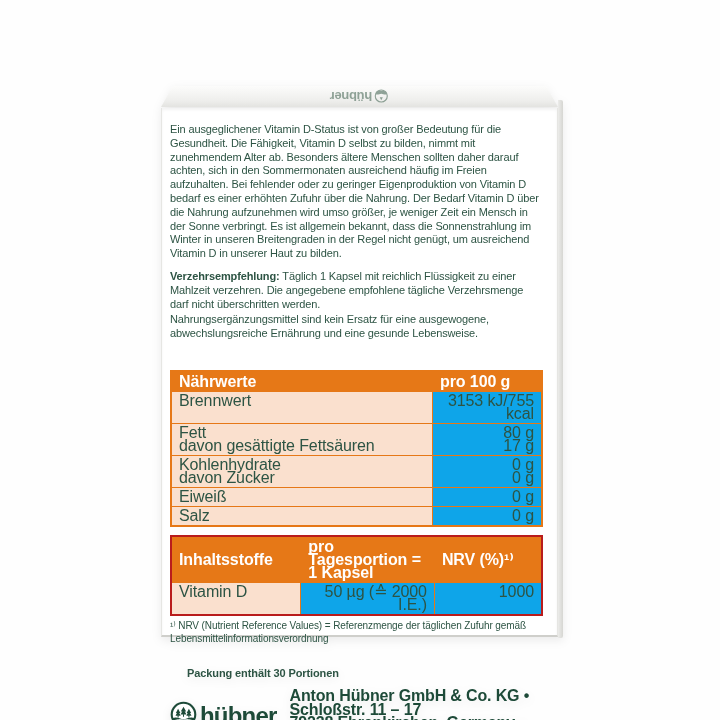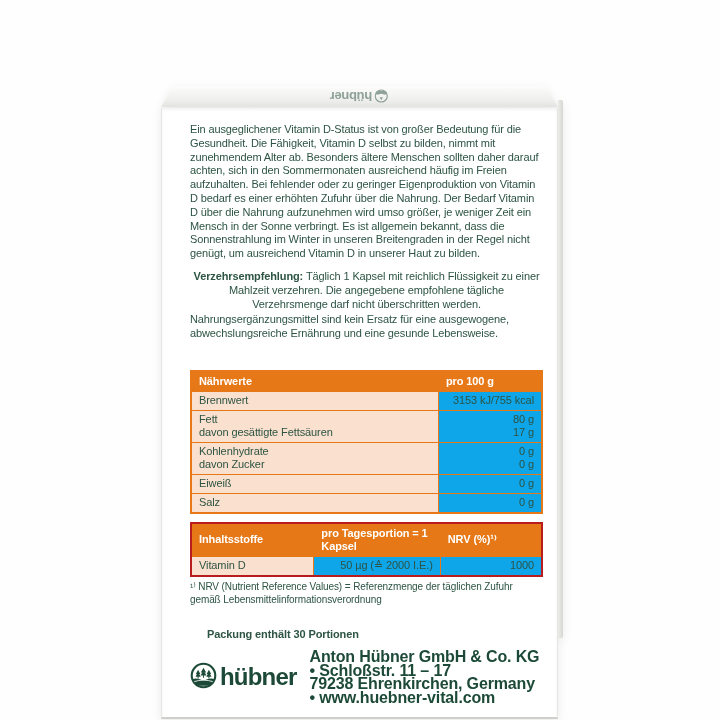--- a/index.html
+++ b/index.html
@@ -14,34 +14,34 @@
   .flap{position:relative;height:21px;
     background:linear-gradient(180deg,#fcfcfb 0%,#eeeeec 70%,#e3e3e0 100%);
     clip-path:polygon(12px 0,385px 0,397px 21px,0 21px);
     display:flex;align-items:center;justify-content:center;
     border-bottom:1px solid #d9d9d5;}
   .flap-logo{display:flex;align-items:center;gap:2px;transform:rotate(180deg);
     opacity:.62;}
   .flap-word{font-size:13px;font-weight:bold;color:#51705f;letter-spacing:-.3px;}
   .flap-icon svg{display:block;}
 
-  .panel{box-sizing:border-box;background:#ffffff;height:611px;
+  .panel{box-sizing:border-box;background:#ffffff;height:529px;
     border-left:1px solid #e6e6e3;border-right:1px solid #e6e6e3;
     border-bottom:2px solid #cfcfcb;
     box-shadow:inset 0 2px 3px rgba(0,0,0,0.05);
-    padding:15px 14px 0 28px;color:#2d5444;}
+    padding:15px 14px 0 8px;color:#2d5444;}
 
   .txt{font-size:11px;line-height:13.8px;letter-spacing:-.12px;margin:0;color:#2d5444;}
   .intro{margin-bottom:9px;}
-  .dosage{margin-bottom:2px;text-align:center;}
+  .dosage{margin-bottom:2px;}
   .dosage strong{font-weight:bold;}
   .note{margin-bottom:29px;}
 
   table{width:100%;border-collapse:collapse;table-layout:fixed;
-    font-size:11px;line-height:13px;letter-spacing:-.1px;color:#2d5444;}
+    font-size:16px;line-height:13px;letter-spacing:-.1px;color:#2d5444;}
   .ntable{border:2px solid #e67817;margin-bottom:8px;}
   .itable{border:2px solid #b91c1c;margin-bottom:4px;}
   th{background:#e67817;color:#ffffff;font-weight:bold;padding:3px 7px;
     border:1px solid #e67817;}
   th.h-left{text-align:left;}
   th.h-mid,th.h-right{text-align:left;}
   td{border:1px solid #e67817;padding:2.5px 7px;vertical-align:top;}
   td.lbl{background:#fae0ce;text-align:left;}
   td.val{background:#0ea5e9;text-align:right;}
   .ntable col.c1{width:70.5%;} .ntable col.c2{width:29.5%;}

